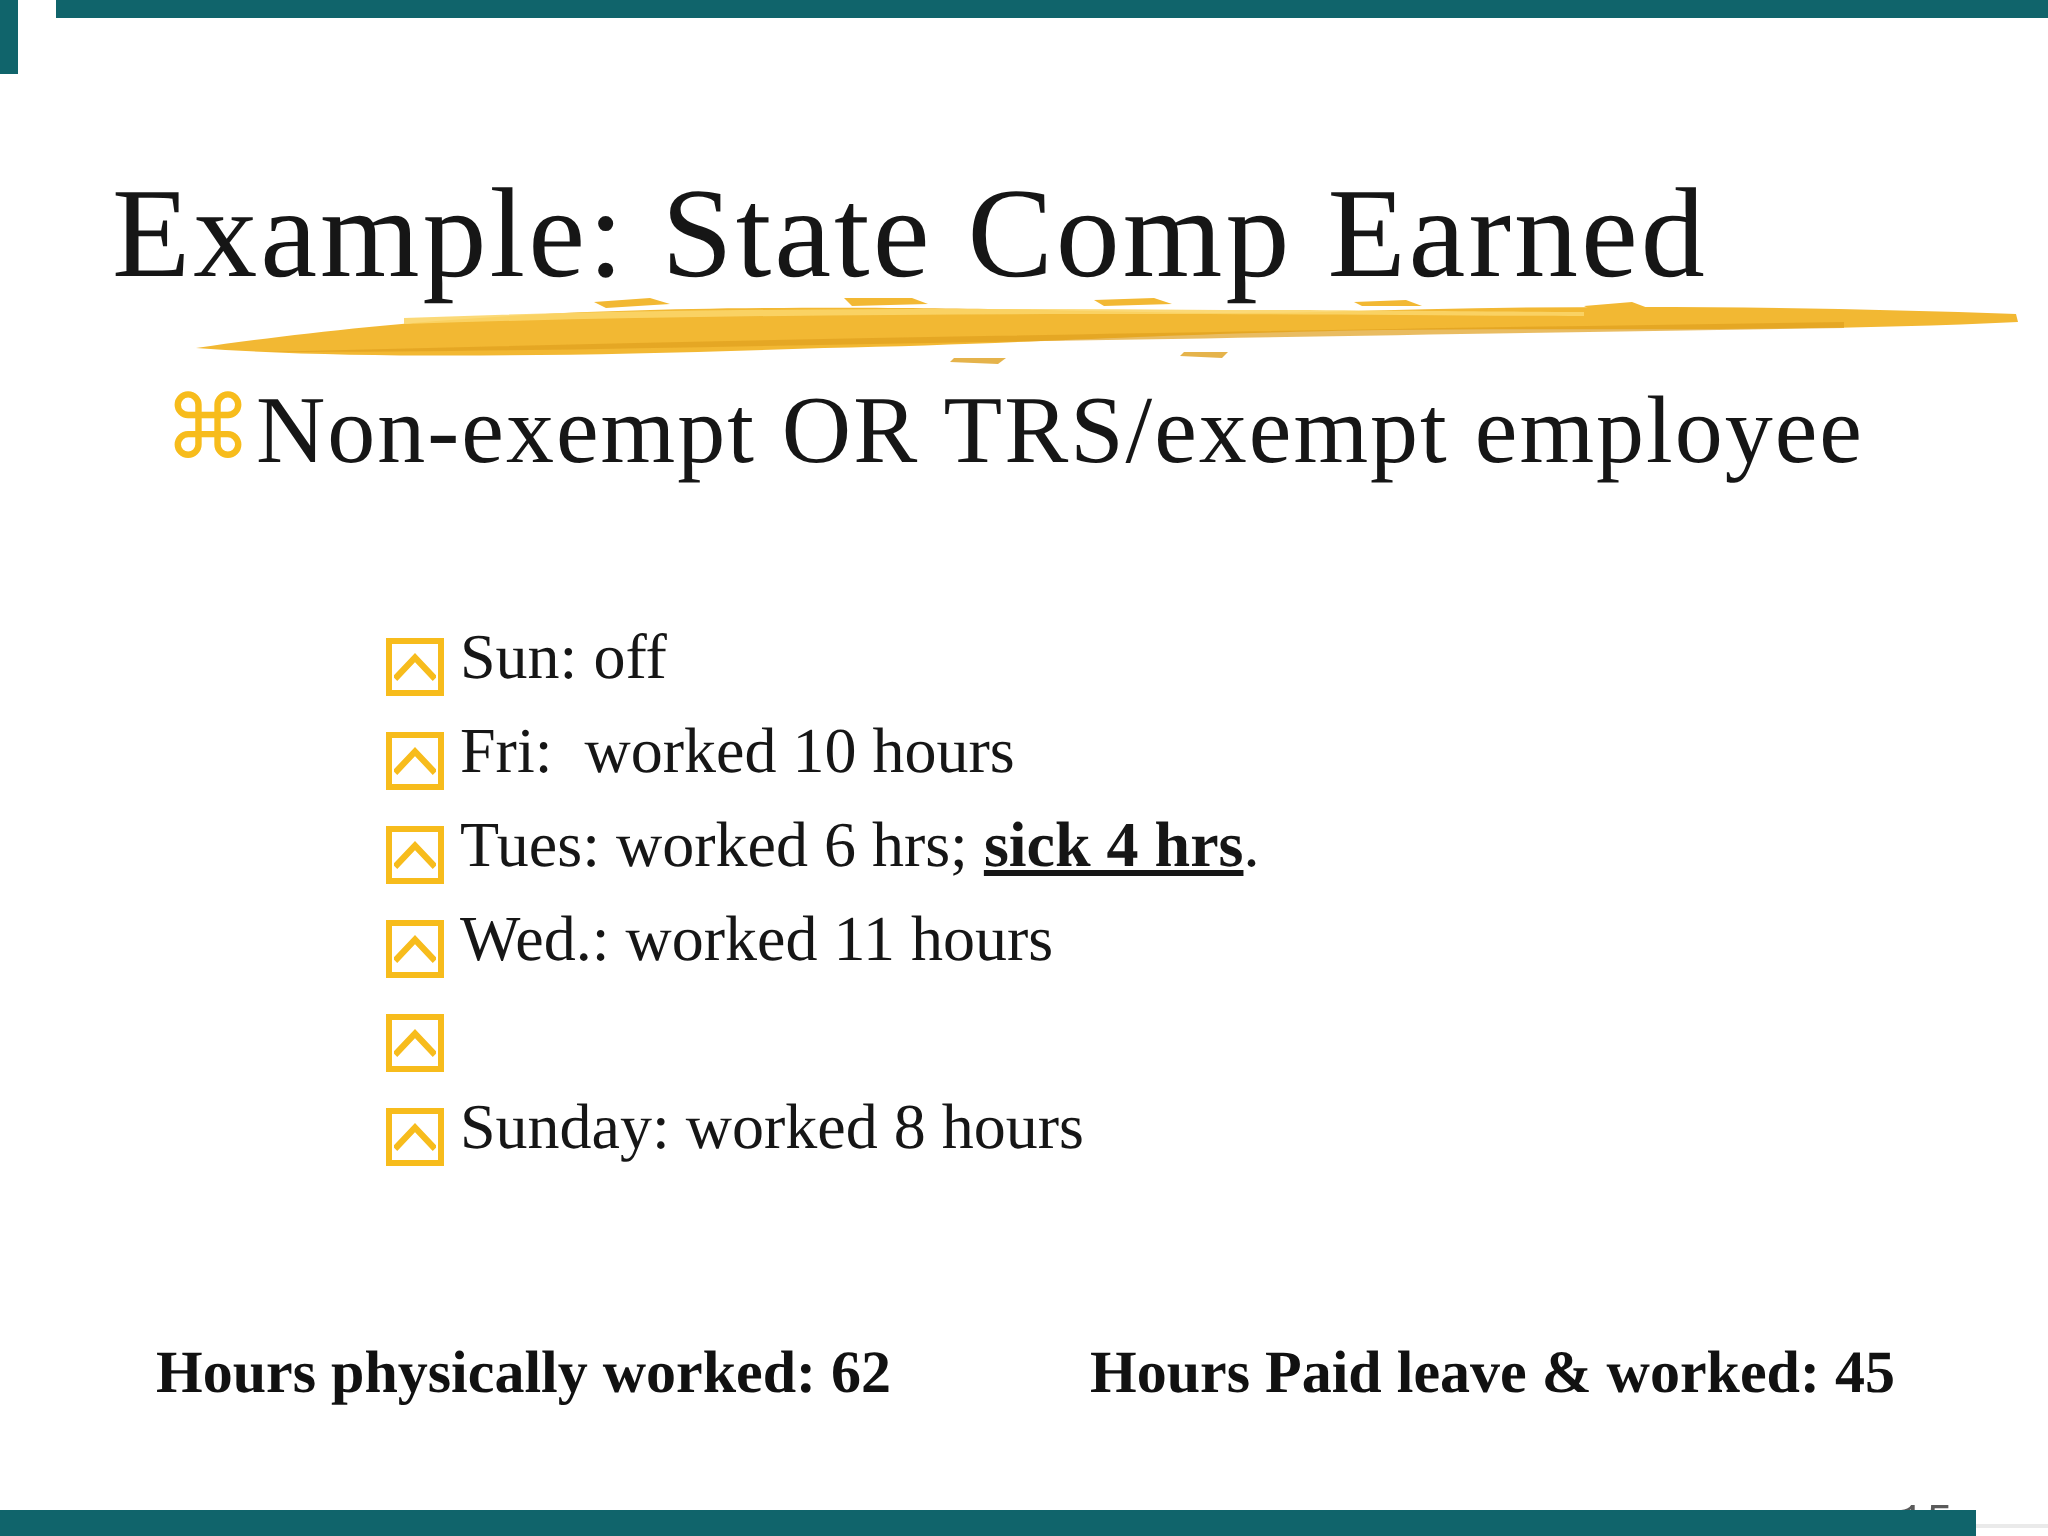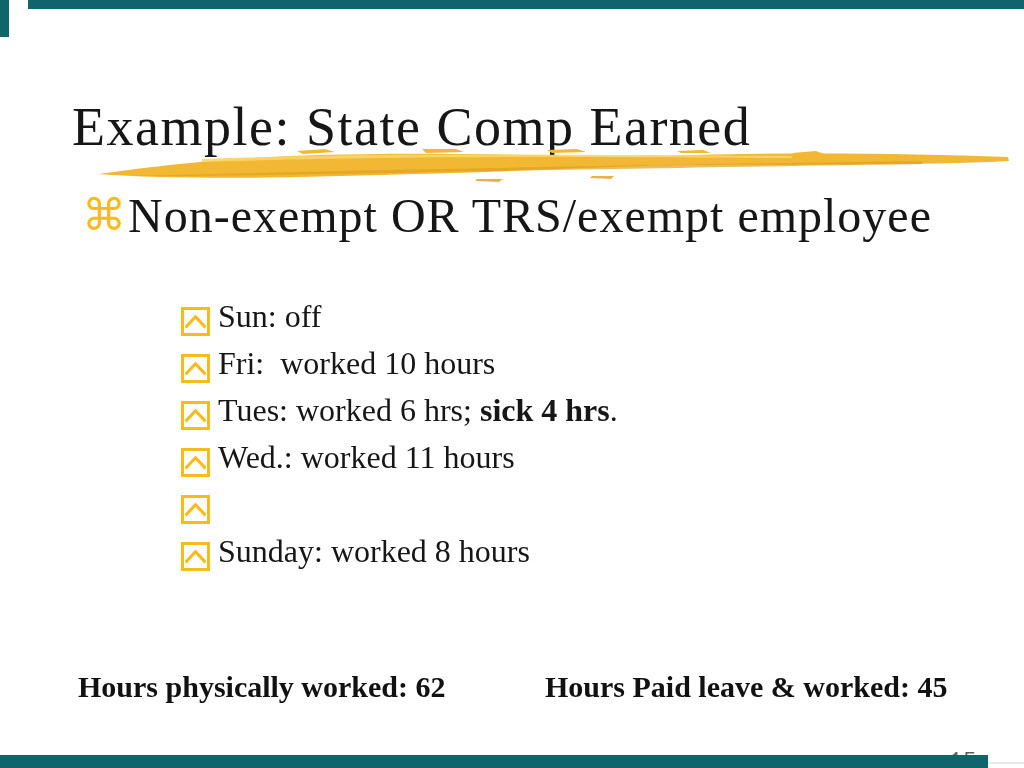--- a/index.html
+++ b/index.html
@@ -12,51 +12,51 @@
     color: #161616;
   }
 
   
   .frame-top    { position: absolute; left: 28px; top: 0; right: 0; height: 9px; background: #10646B; }
   .frame-corner { position: absolute; left: 0; top: 0; width: 9px; height: 37px; background: #10646B; }
   .frame-bottom { position: absolute; left: 0; top: 755px; width: 988px; height: 13px; background: #10646B; z-index: 2; }
   .hairline     { position: absolute; left: 0; top: 762px; width: 1024px; height: 2px; background: #eaeaea; z-index: 1; }
 
   .title {
-    position: absolute; left: 56px; top: 82px; margin: 16px;
-    font-size: 54px; font-weight: 400; letter-spacing: 1.5px;
+    position: absolute; left: 56px; top: 82px; margin: 0;
+    font-size: 64px; font-weight: 400; letter-spacing: 1.5px;
     line-height: 1.1; white-space: nowrap; color: #161616;
   }
 
   .brush { position: absolute; left: 92px; top: 147px; width: 922px; height: 46px; }
 
   .main-bullet {
     position: absolute; left: 82px; top: 188px;
     font-size: 48px; letter-spacing: 1px; white-space: nowrap; text-align: center;
   }
   .cmd {
     font-family: "DejaVu Sans", sans-serif;
     font-size: 44px; color: #F7BC1C;
     position: relative; top: -2px; margin-right: 1px;
   }
 
   .day-list {
     position: absolute; left: 133px; top: 246px;
-    margin: 0; padding: 0; list-style: none;
+    margin: 12px; padding: 0; list-style: none;
   }
   .day { height: 47px; line-height: 47px; font-size: 32px; white-space: pre; }
   .sq {
     display: inline-flex; align-items: center; justify-content: center;
     width: 29px; height: 29px; box-sizing: border-box;
     border: 3px solid #F7BC1C; background: #ffffff;
     margin-right: 8px; transform: translateY(5px);
   }
   .sq svg { width: 21px; height: 21px; }
   .sq polyline { fill: none; stroke: #F7BC1C; stroke-width: 3; stroke-linecap: square; }
-  .day b { font-weight: 700; }
+  .day b { font-weight: 700; text-decoration: underline; }
 
   .summary {
     position: absolute; top: 584px;
     font-size: 30px; font-weight: 700; line-height: 41px;
     white-space: pre; color: #111111;
   }
   .summary.left  { left: 78px; }
   .summary.right { left: 545px; }
 
   .page-number {

